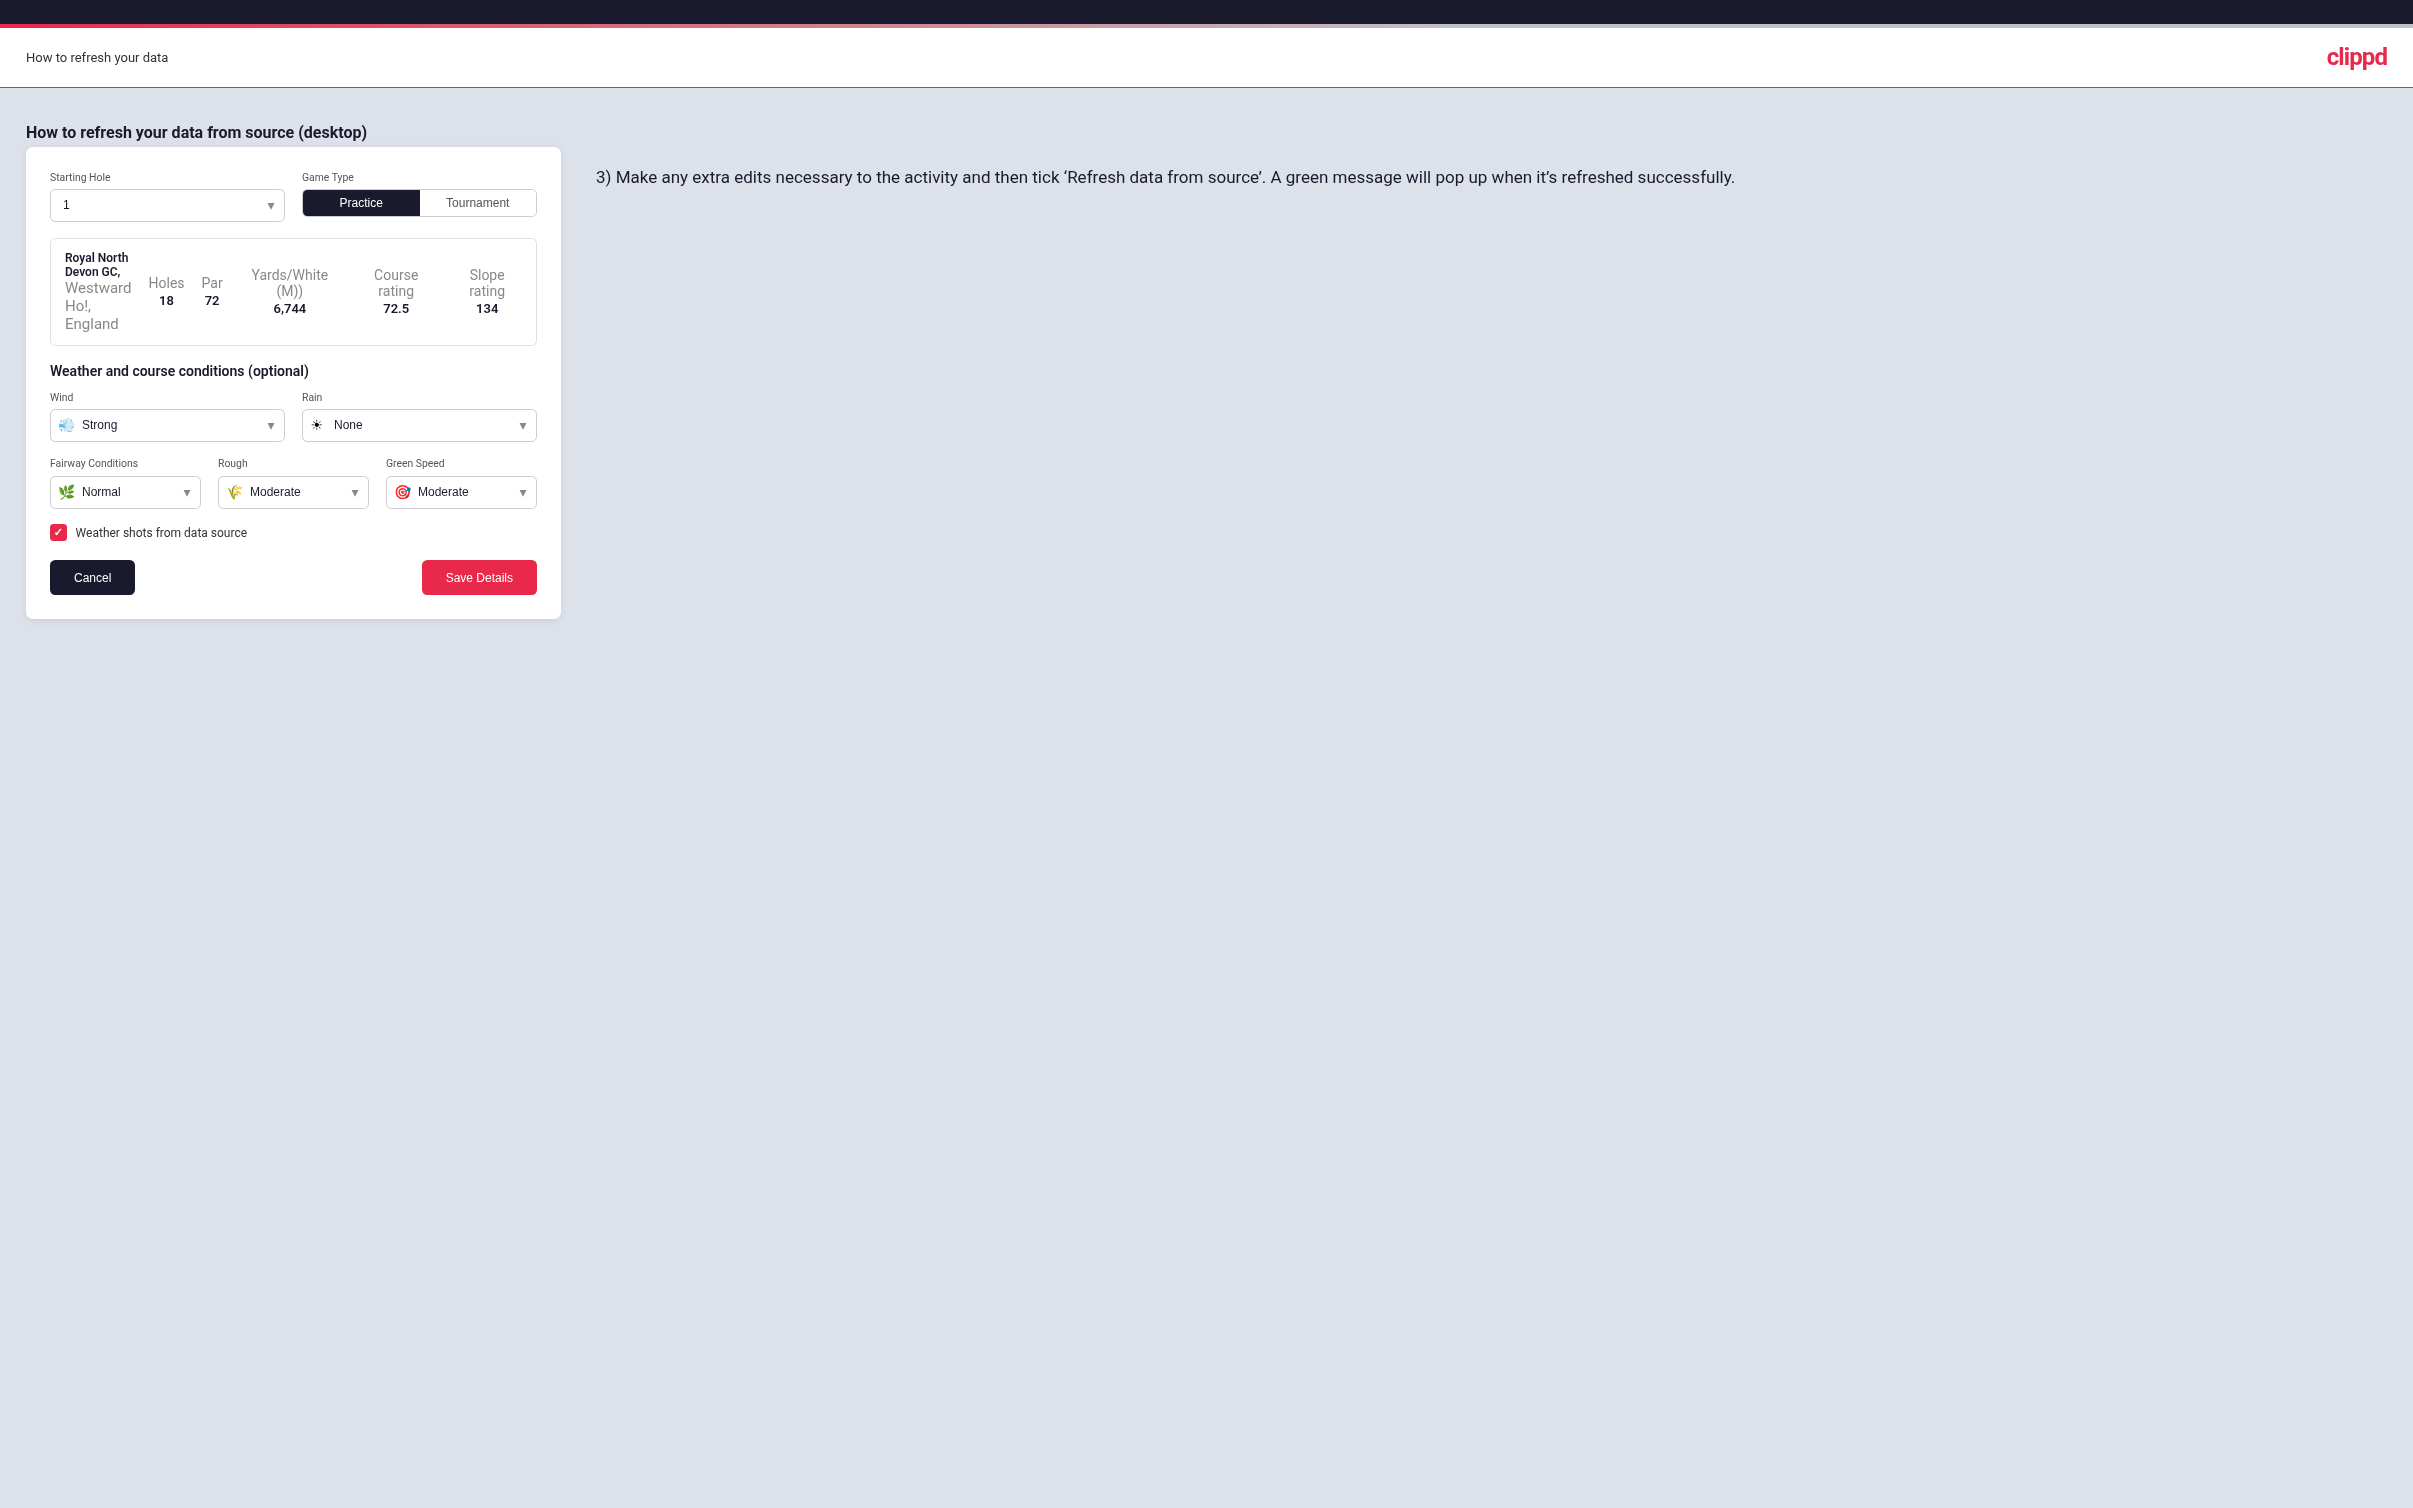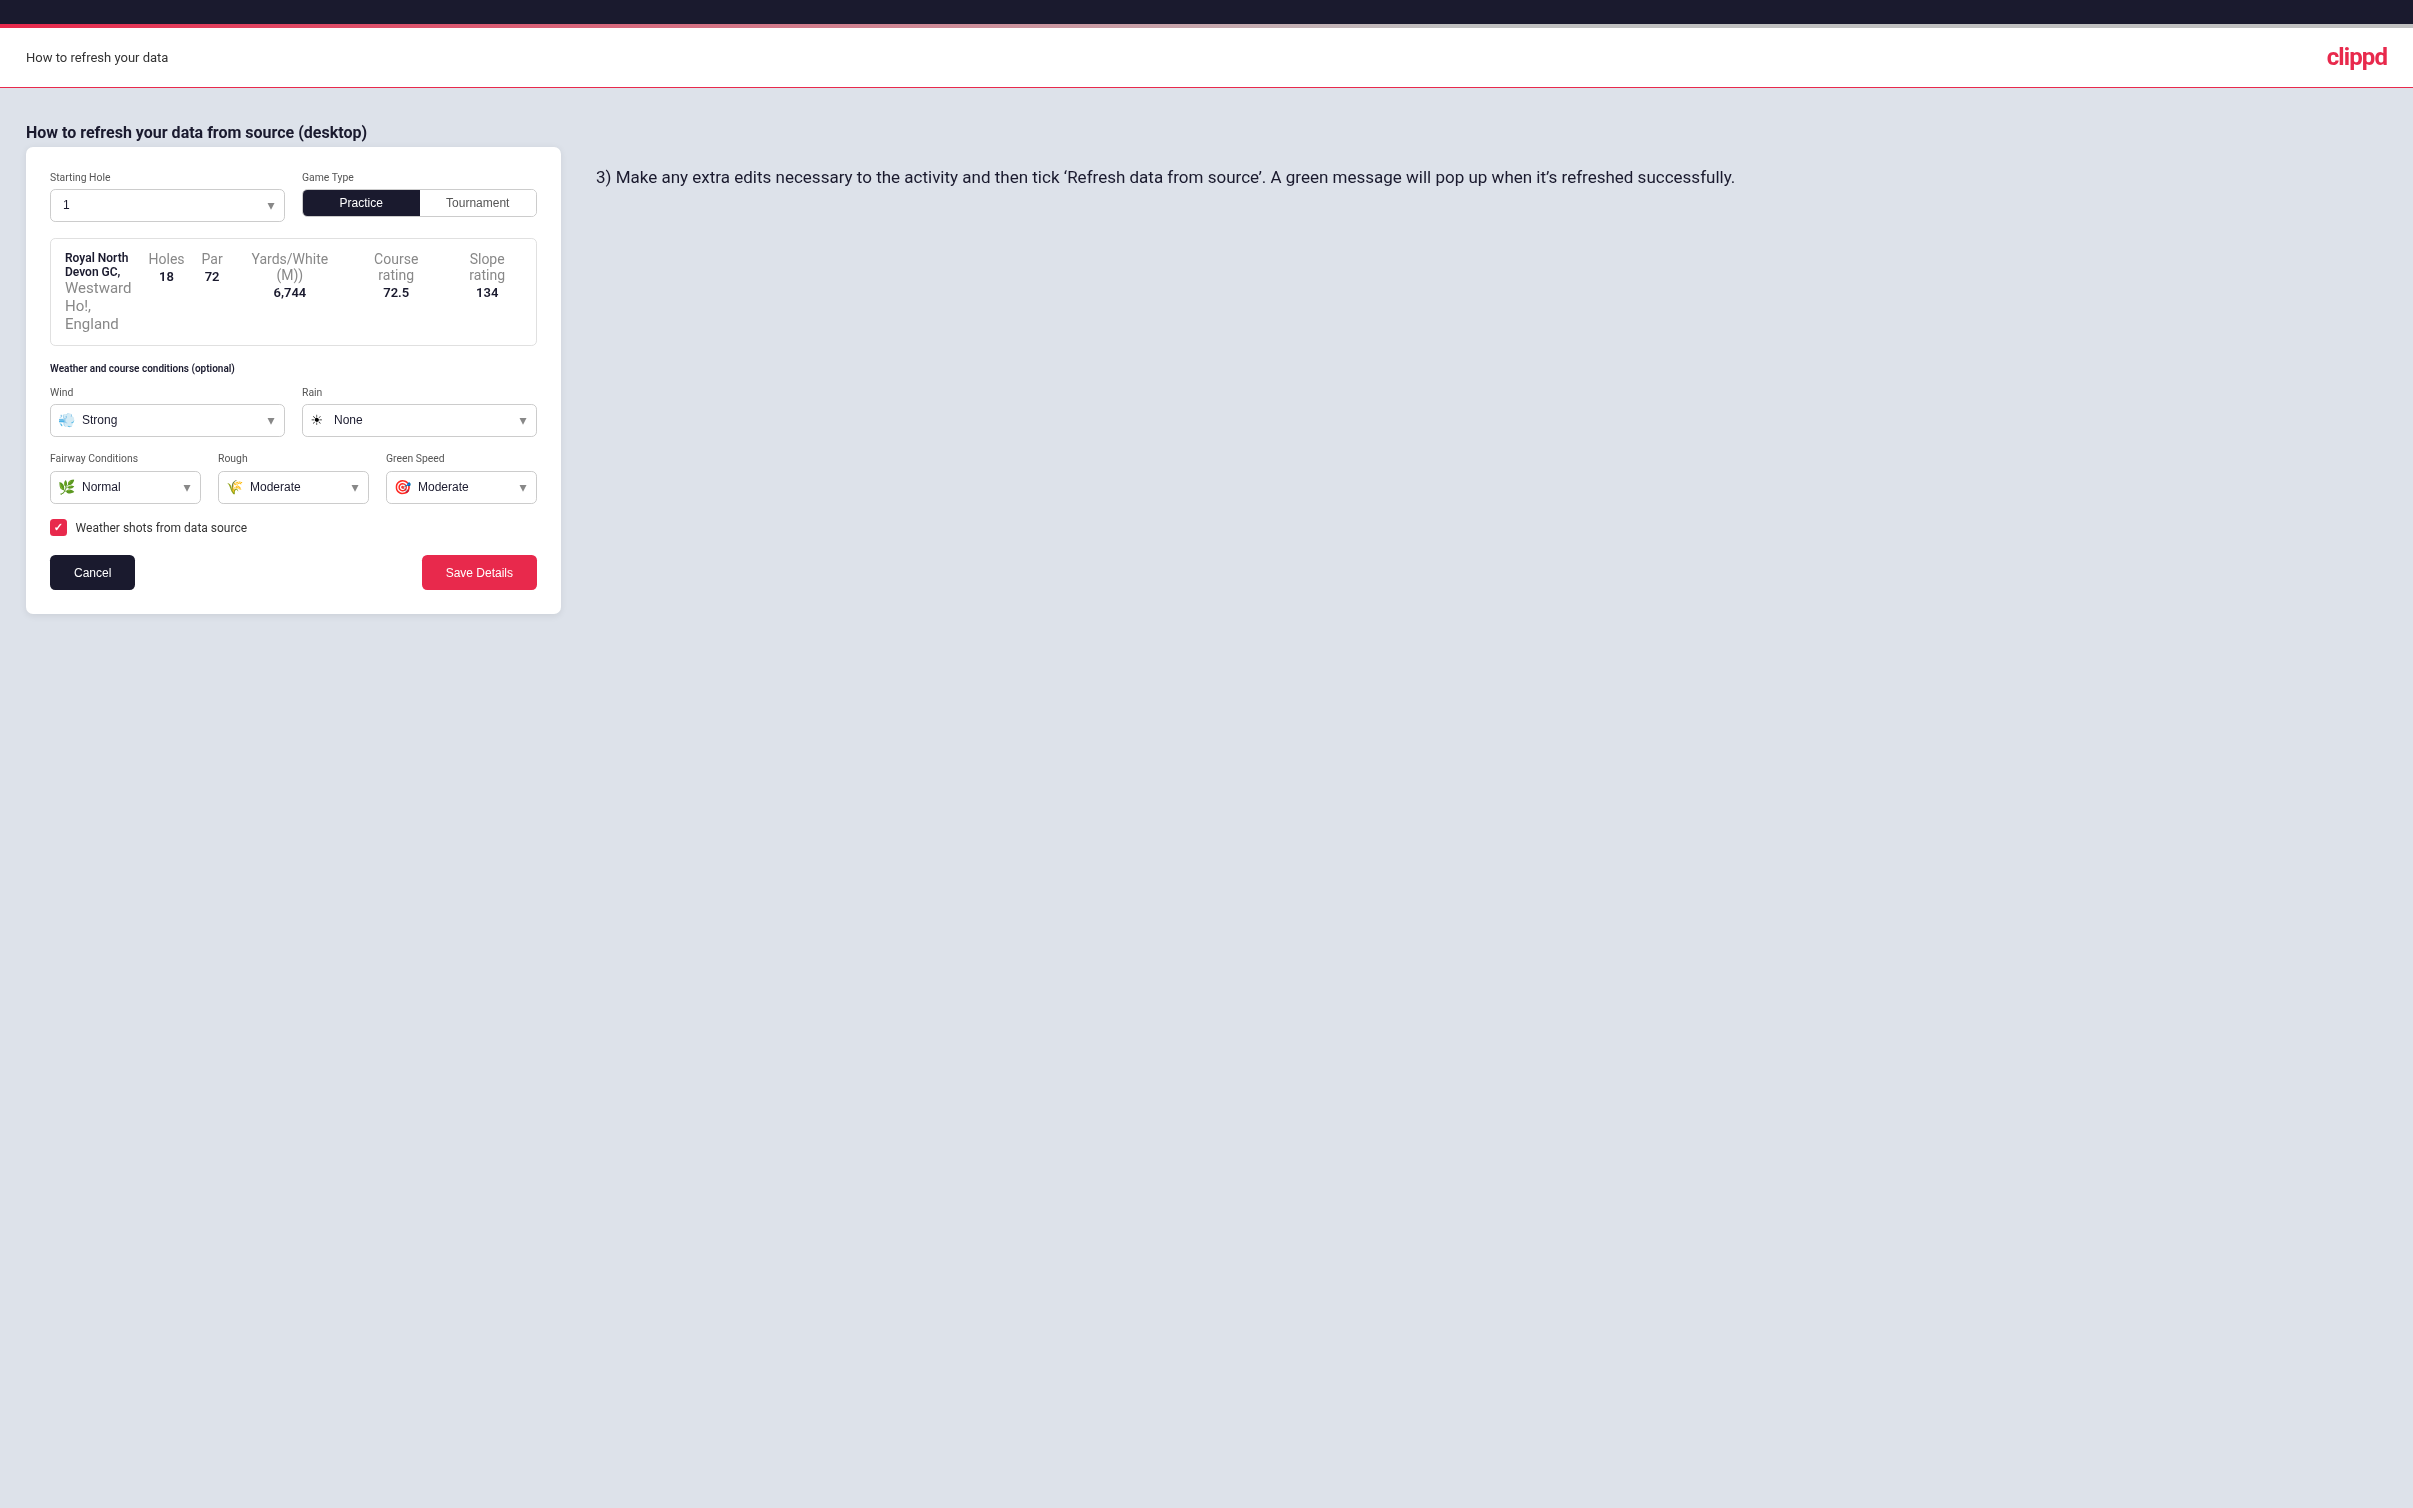--- a/index.html
+++ b/index.html
@@ -121,21 +121,21 @@
     .game-type-btn.active {
       background: #1a1a2e;
       color: #fff;
     }
     .course-info-box {
       border: 0.9px solid #e0e0e0;
       border-radius: 5.2px;
       padding: 12px 14px;
       margin-bottom: 17px;
       display: flex;
-      align-items: flex-start;
+      align-items: center;
       gap: 17px;
     }
     .course-name-col {
       flex: 1;
     }
     .course-name {
       font-size: 12px;
       font-weight: 600;
       color: #1a1a2e;
     }
@@ -151,21 +151,21 @@
       color: #888;
       display: block;
       margin-bottom: 1.7px;
     }
     .course-stat-value {
       font-size: 13px;
       font-weight: 600;
       color: #1a1a2e;
     }
     .section-title {
-      font-size: 10px;
+      font-size: 14px;
       font-weight: 600;
       color: #1a1a2e;
       margin-bottom: 12px;
     }
     .conditions-section {
       margin-bottom: 15.5px;
     }
     .select-with-icon {
       position: relative;
     }

